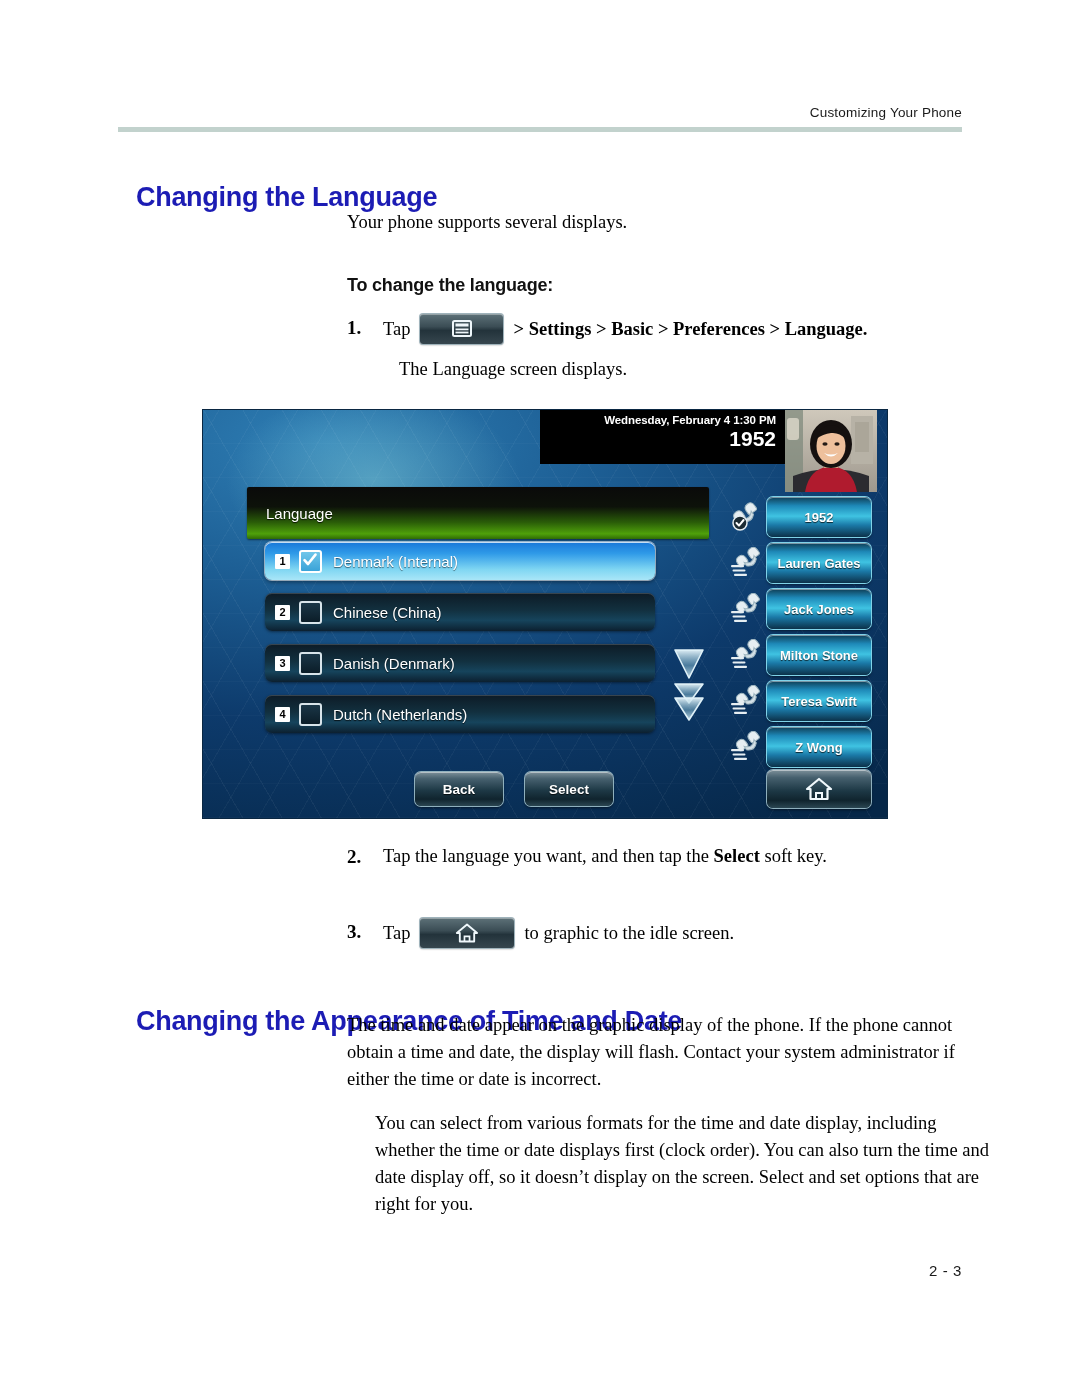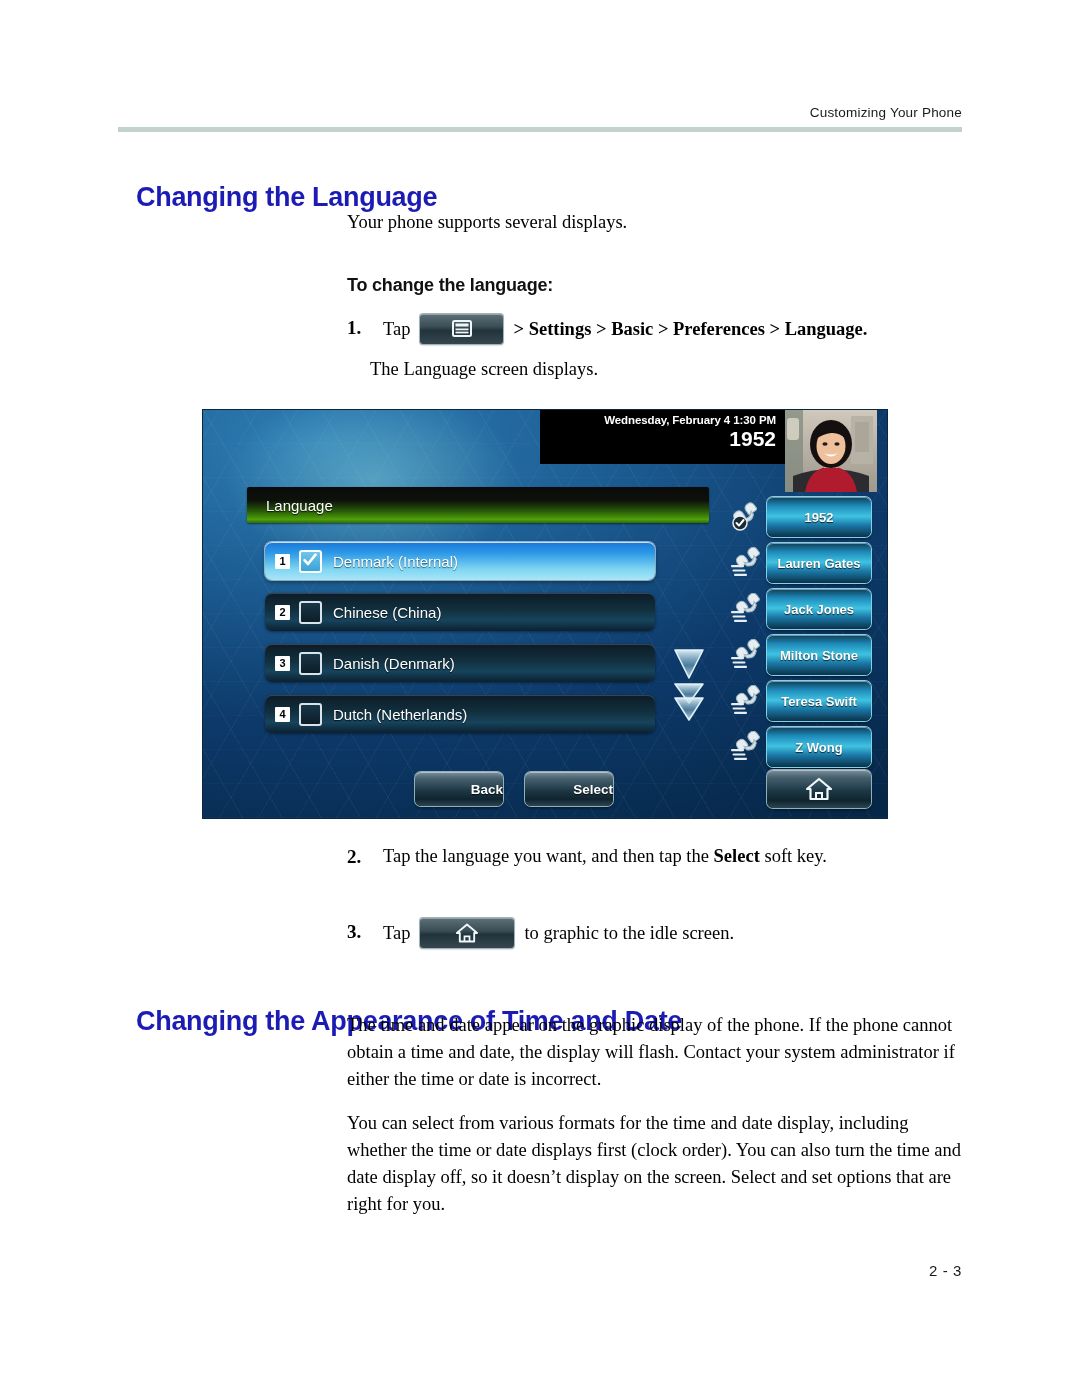--- a/index.html
+++ b/index.html
@@ -96,21 +96,21 @@
     top: 0;
     width: 26px;
     font-weight: bold;
     font-size: 19px;
   }
   .step-body {
     margin-left: 36px;
   }
   .step-cont {
     position: absolute;
-    left: 370px;
+    left: 399px;
     font-size: 18.5px;
     line-height: 27px;
   }
   .bold { font-weight: bold; }
 
   .inline-row {
     display: flex;
     align-items: center;
     white-space: nowrap;
   }
@@ -201,21 +201,21 @@
     overflow: hidden;
     background: #b9b3a6;
   }
 
   
   .title-bar {
     position: absolute;
     left: 44px;
     top: 77px;
     width: 462px;
-    height: 36px;
+    height: 52px;
     background: linear-gradient(180deg, #0a0a0a 0%, #0d120a 38%, #2a5d08 68%, #4fa10a 90%, #2f6b05 100%);
     border-radius: 2px;
     display: flex;
     align-items: center;
     box-shadow: 0 1px 2px rgba(0,0,0,.5);
   }
   .title-bar span {
     font-family: "Liberation Sans", sans-serif;
     font-size: 15px;
     color: #ffffff;
@@ -351,21 +351,21 @@
   .softkey {
     width: 88px;
     height: 34px;
     border-radius: 6px;
     background: linear-gradient(180deg, #7d909a 0%, #46606e 20%, #1d3845 55%, #10242e 80%, #2b4652 100%);
     box-shadow: inset 0 1px 0 rgba(255,255,255,.45),
                 0 0 0 1px #8fb0bd,
                 0 2px 3px rgba(0,0,0,.5);
     display: flex;
     align-items: center;
-    justify-content: flex-end;
+    justify-content: center;
   }
   .softkey span {
     font-family: "Liberation Sans", sans-serif;
     font-size: 13.5px;
     font-weight: bold;
     color: #ffffff;
     text-shadow: 0 1px 1px rgba(0,0,0,.8);
   }
   .home-key {
     position: absolute;
@@ -664,19 +664,19 @@
       <span>to graphic to the idle screen.</span>
     </div>
   </div>
 
   <h1 class="section-title t2">Changing the Appearance of Time and Date</h1>
 
   <div class="col" style="top:1012px;">
     <p class="para">The time and date appear on the graphic display of the phone. If the phone cannot obtain a time and date, the display will flash. Contact your system administrator if either the time or date is incorrect.</p>
   </div>
 
-  <div class="col" style="top:1110px;">
+  <div class="col" style="top:1110px;margin-left:28px;">
     <p class="para">You can select from various formats for the time and date display, including whether the time or date displays first (clock order). You can also turn the time and date display off, so it doesn’t display on the screen. Select and set options that are right for you.</p>
   </div>
 
   <div class="footer-page">2 - 3</div>
 
 </div>
 
 </body></html>

